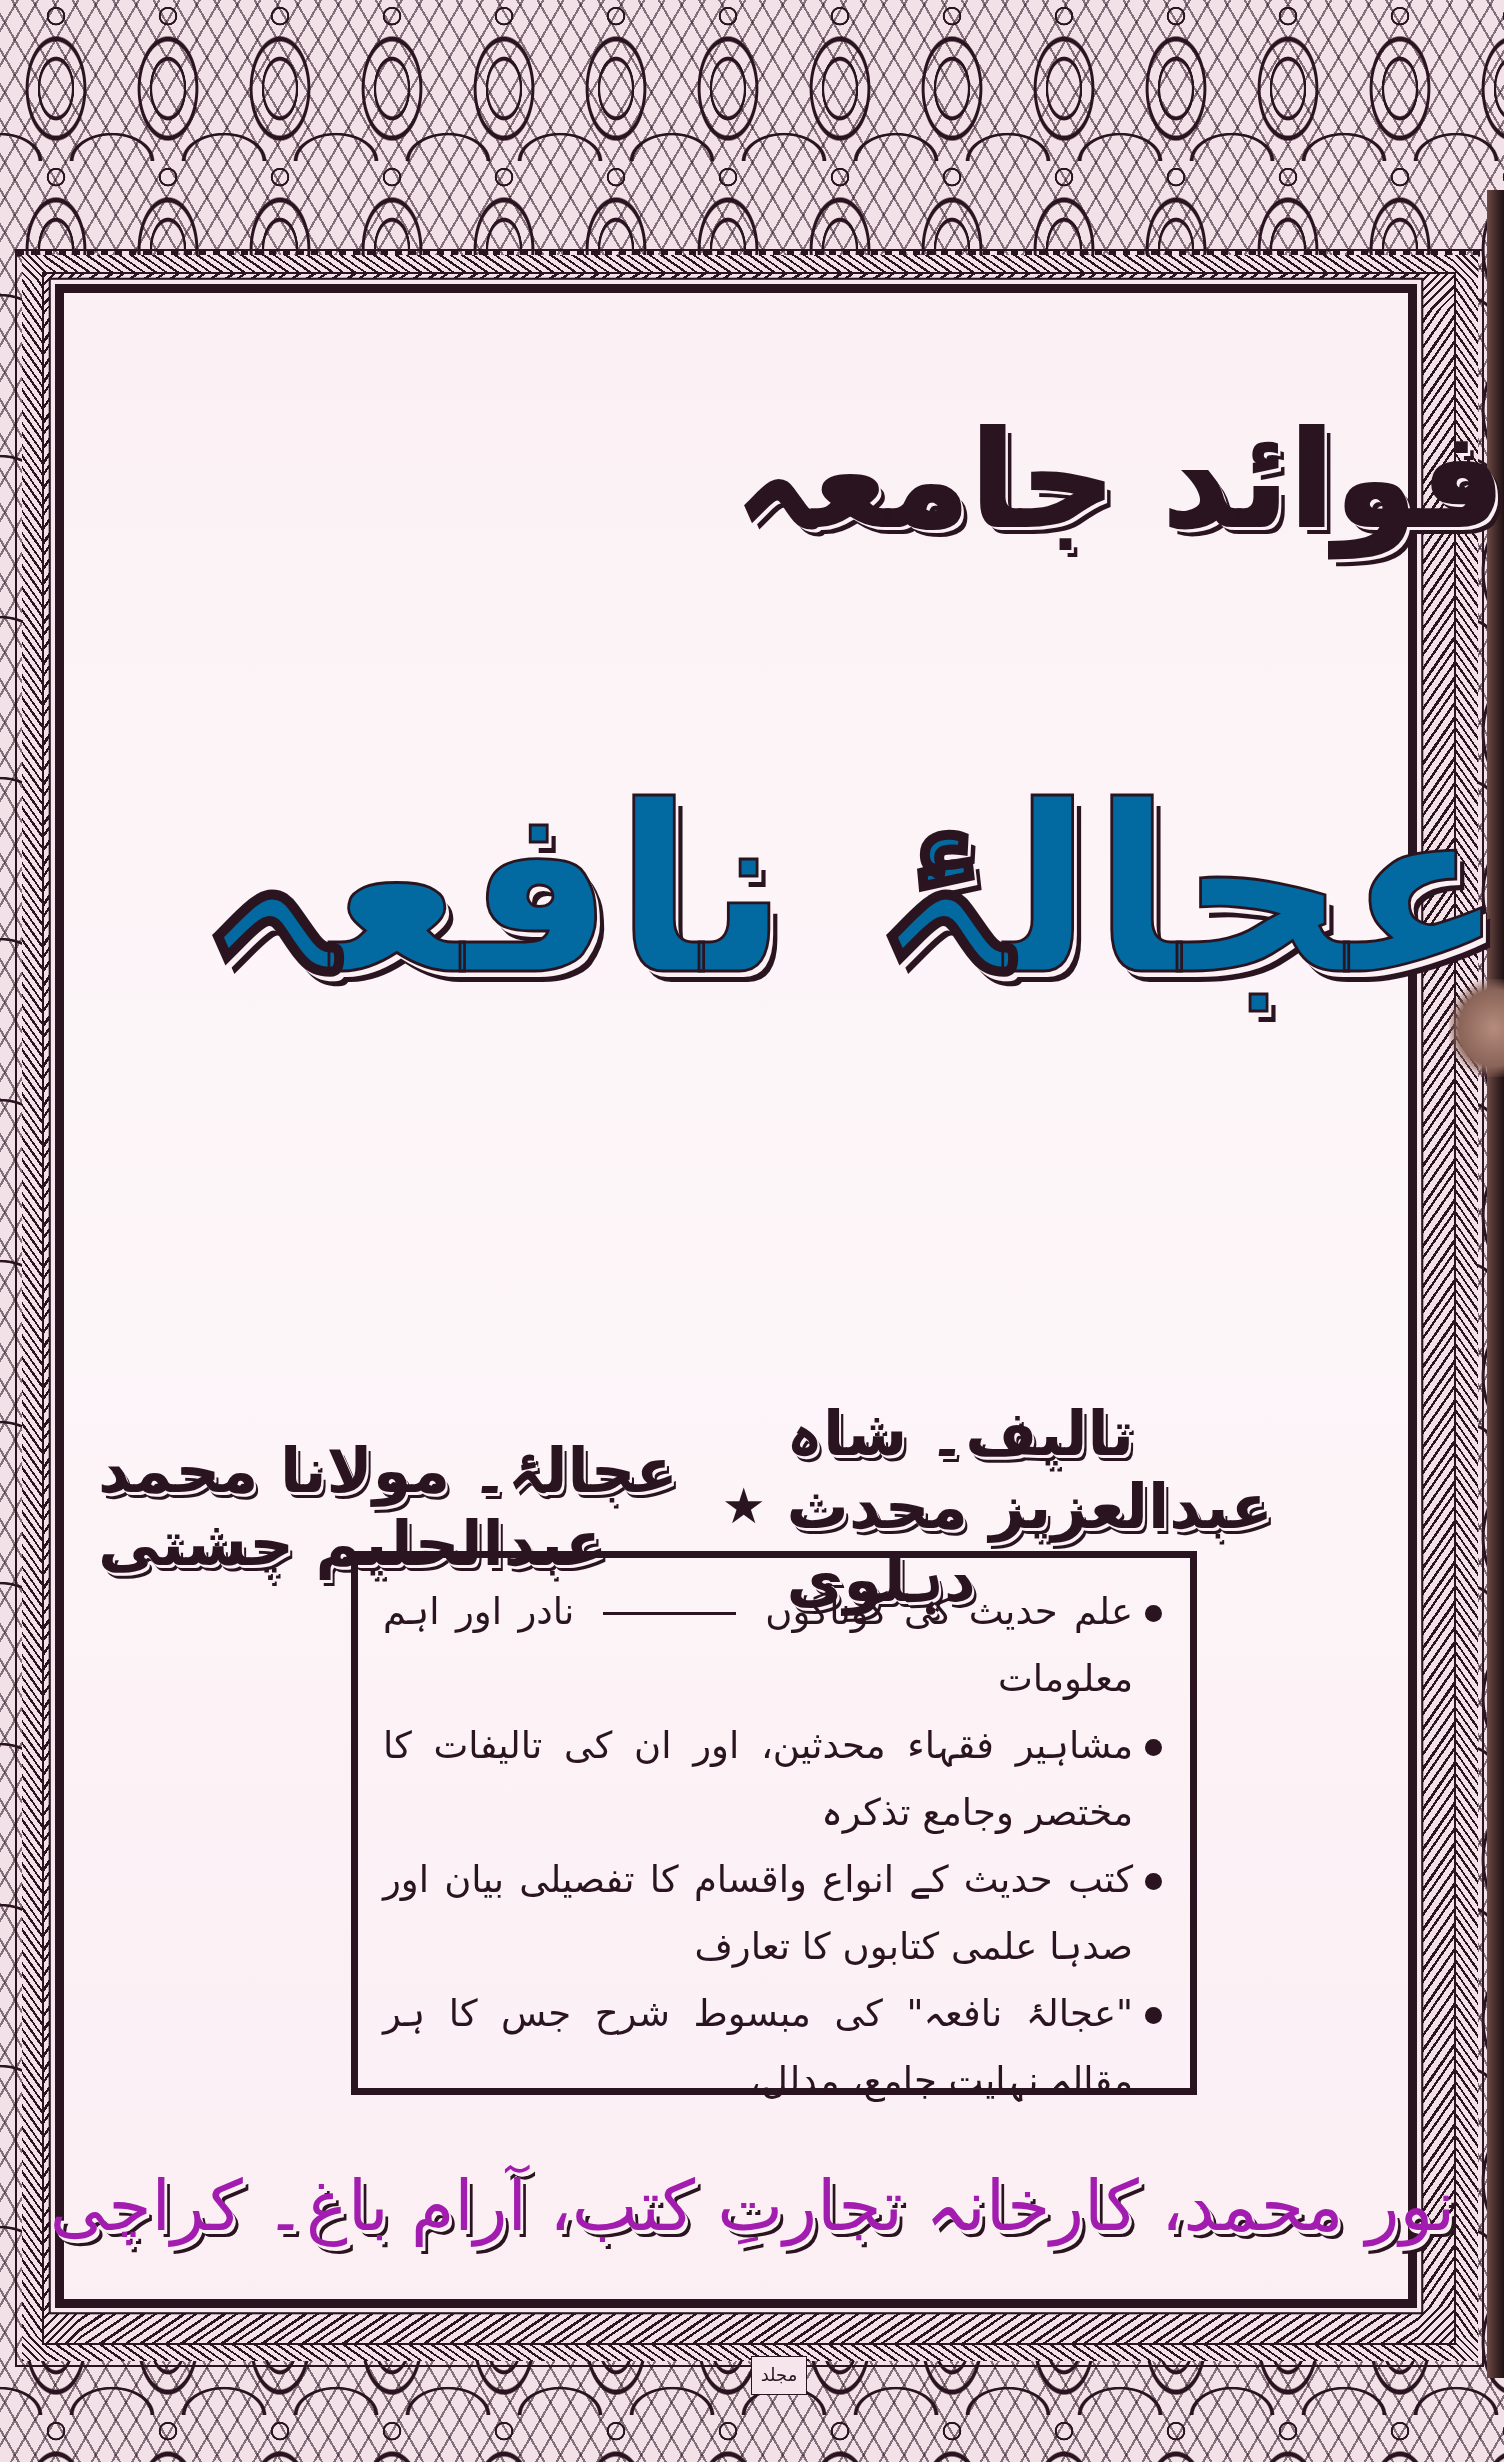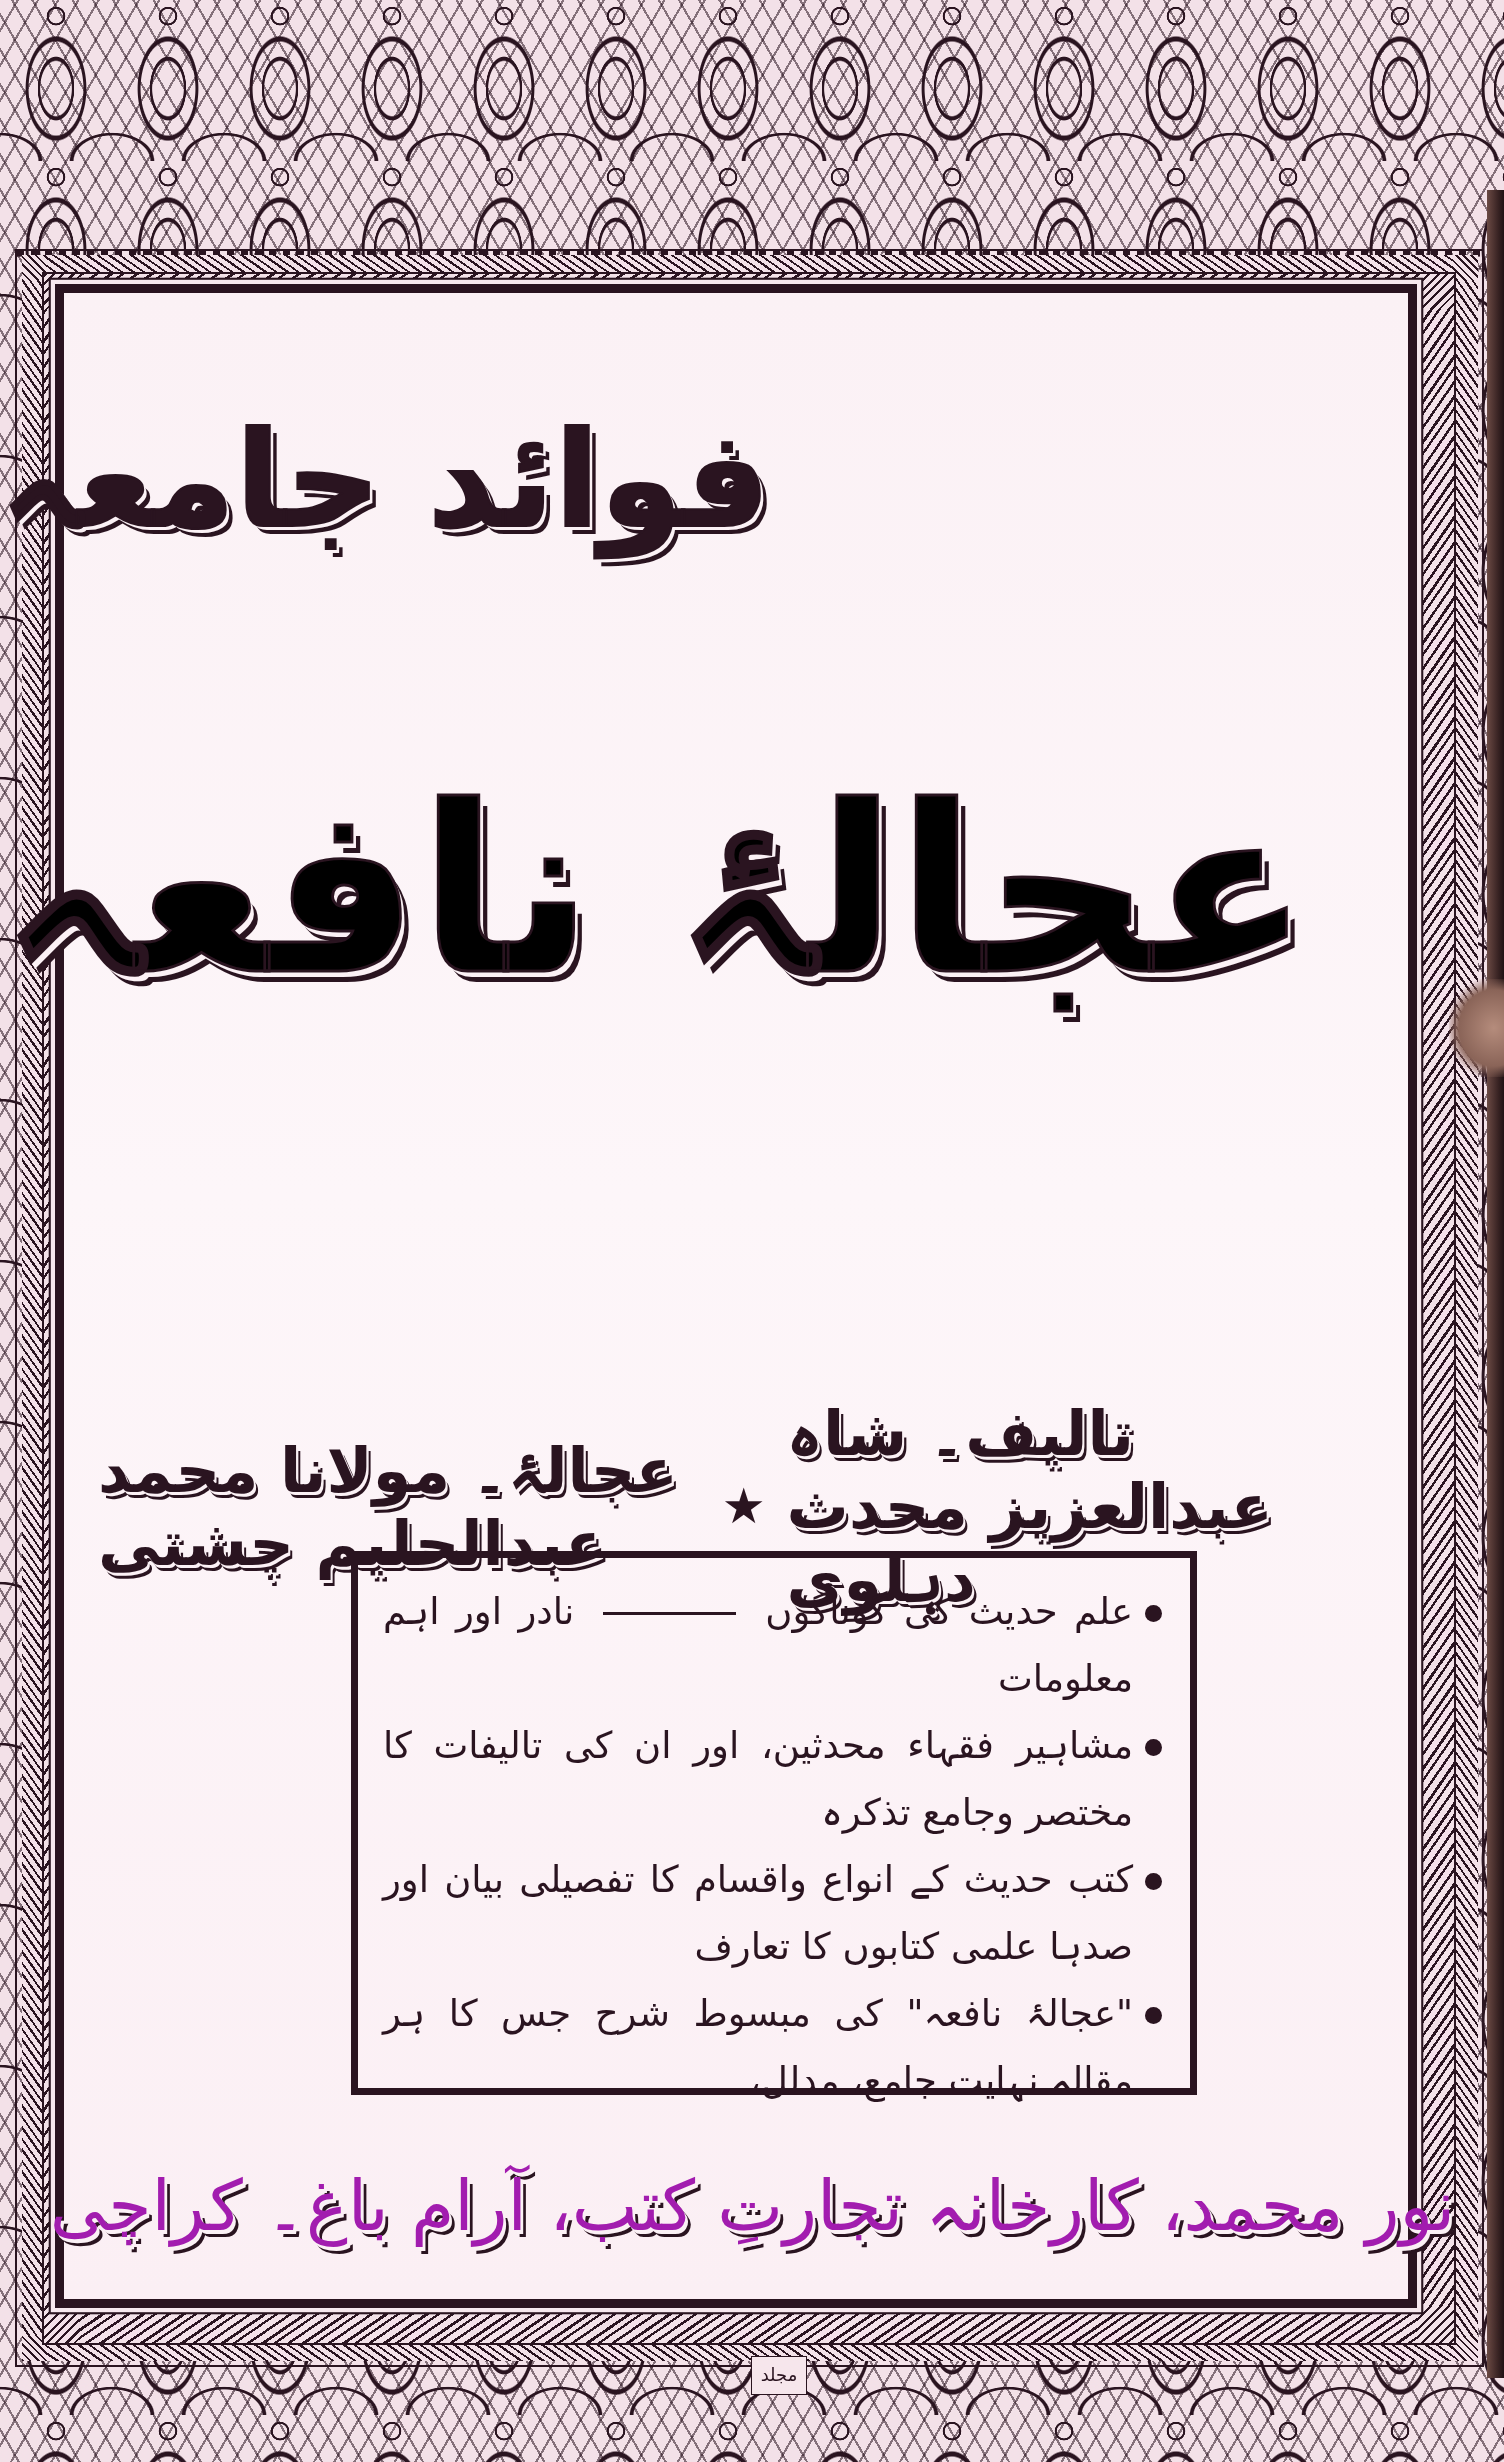--- a/index.html
+++ b/index.html
@@ -53,34 +53,34 @@
   }
   .right-edge {
     position:absolute; right:0; top:190px; width:18px; bottom:84px;
     background:linear-gradient(90deg,#6b4a44,#3a2424 60%,#1a0e10);
   }
   .binding-tear {
     position:absolute; right:0; top:979px; width:56px; height:98px;
     background:radial-gradient(ellipse at 80% 50%, #b58c7c 0%, #8a6458 55%, transparent 75%);
     border-radius:40% 0 0 40%;
   }
-  .urdu { direction:rtl; unicode-bidi:bidi-override; unicode-bidi:embed; text-align:left; }
+  .urdu { direction:rtl; unicode-bidi:bidi-override; unicode-bidi:embed; text-align:right; }
   .subtitle {
     position:absolute; left:0; right:0; top:414px;
     font-family:"DejaVu Sans", sans-serif; font-weight:bold;
     font-size:133px; line-height:1;
     color:#2a1420; letter-spacing:2.8px;
     text-shadow: 3.5px 4.2px 0 #fbf1f5, 7px 8.4px 0 #2a1420;
     -webkit-text-stroke: 2.1px #2a1420;
   }
   .title {
     position:absolute; left:0; right:0; top:758px;
     font-family:"DejaVu Sans", sans-serif; font-weight:bold;
     font-size:232px; line-height:1.15;
-    color:#000000; letter-spacing:4.2px;
+    color:#0369a1; letter-spacing:4.2px;
     text-shadow: 4.2px 5.6px 0 #fbf1f5, 8.4px 11.2px 0 #2a1420;
     -webkit-text-stroke: 2.8px #2a1420;
   }
   .credits {
     position:absolute; left:98px; right:140px; top:1397px;
     display:flex; flex-direction:row-reverse; justify-content:center; align-items:center; gap:21px;
     font-family:"DejaVu Sans", sans-serif; font-weight:bold; font-size:62px;
     color:#2a1420;
     text-shadow: 2.1px 2.8px 0 #fbf1f5, 4.2px 5.6px 0 #2a1420;
   }

